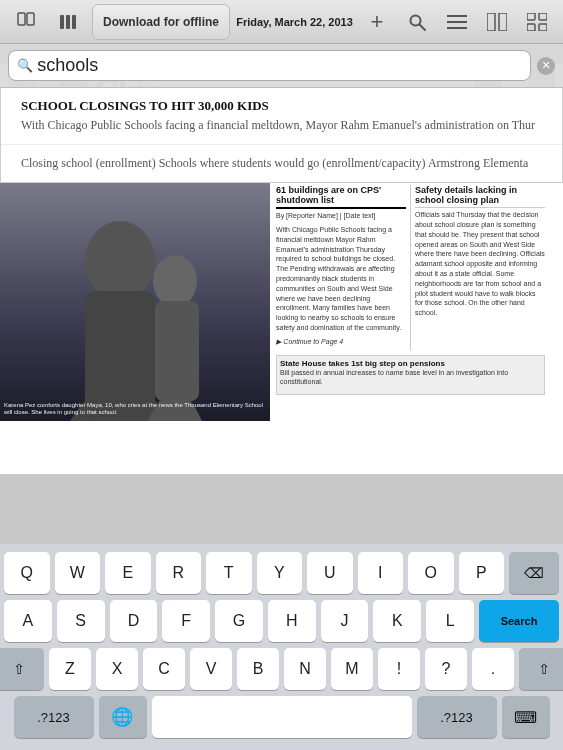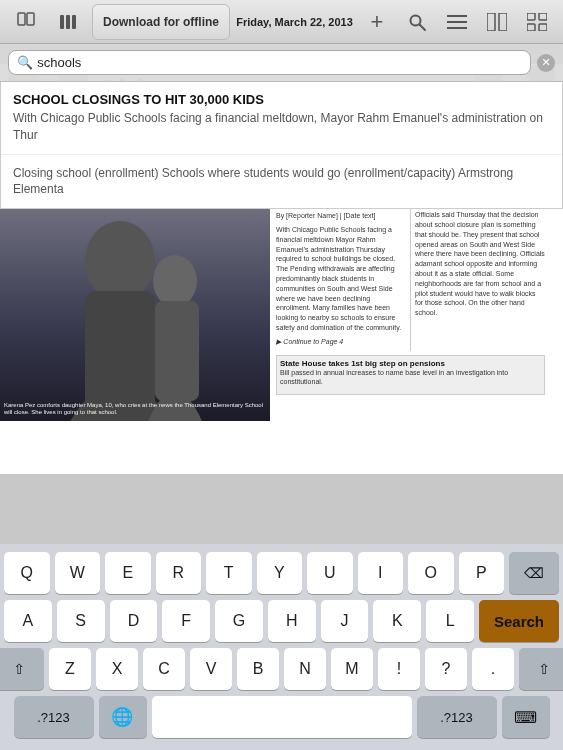--- a/index.html
+++ b/index.html
@@ -162,21 +162,21 @@
       padding: 4px 8px;
       gap: 4px;
     }
     #search-input-icon {
       color: #888;
       font-size: 13px;
     }
     #search-input {
       border: none;
       outline: none;
-      font-size: 13px;
+      font-size: 18px;
       flex: 1;
       color: #222;
       background: transparent;
     }
     #search-clear-btn {
       width: 18px;
       height: 18px;
       background: #aaa;
       border-radius: 50%;
       display: flex;
@@ -185,23 +185,24 @@
       color: #fff;
       font-size: 11px;
       cursor: pointer;
     }
     #search-results {
       background: #fff;
       border: 1px solid #ccc;
       border-top: none;
     }
     .search-result-item {
-      padding: 10px 12px;
+      padding: 10px 20px;
       border-bottom: 1px solid #eee;
       cursor: pointer;
+      font-family: Liberation Serif, serif;
     }
     .search-result-item:last-child { border-bottom: none; }
     .search-result-title {
       font-size: 13px;
       font-weight: bold;
       color: #111;
       margin-bottom: 3px;
     }
     .search-result-snippet {
       font-size: 12px;
@@ -246,23 +247,23 @@
       max-width: 80px;
       min-width: 66px;
       border-radius: 6px;
     }
     .kb-key.dark {
       background: #adb5bd;
       color: #111;
       font-size: 14px;
     }
     .kb-key.search-key {
-      background: #a16207;
+      background: #0ea5e9;
       color: #111;
-      font-size: 15px;
+      font-size: 11px;
       font-weight: 600;
       max-width: 90px;
       min-width: 80px;
     }
     .kb-key.shift-key, .kb-key.backspace-key {
       max-width: 58px;
       min-width: 50px;
     }
     .kb-key.space-key {
       max-width: 260px;

